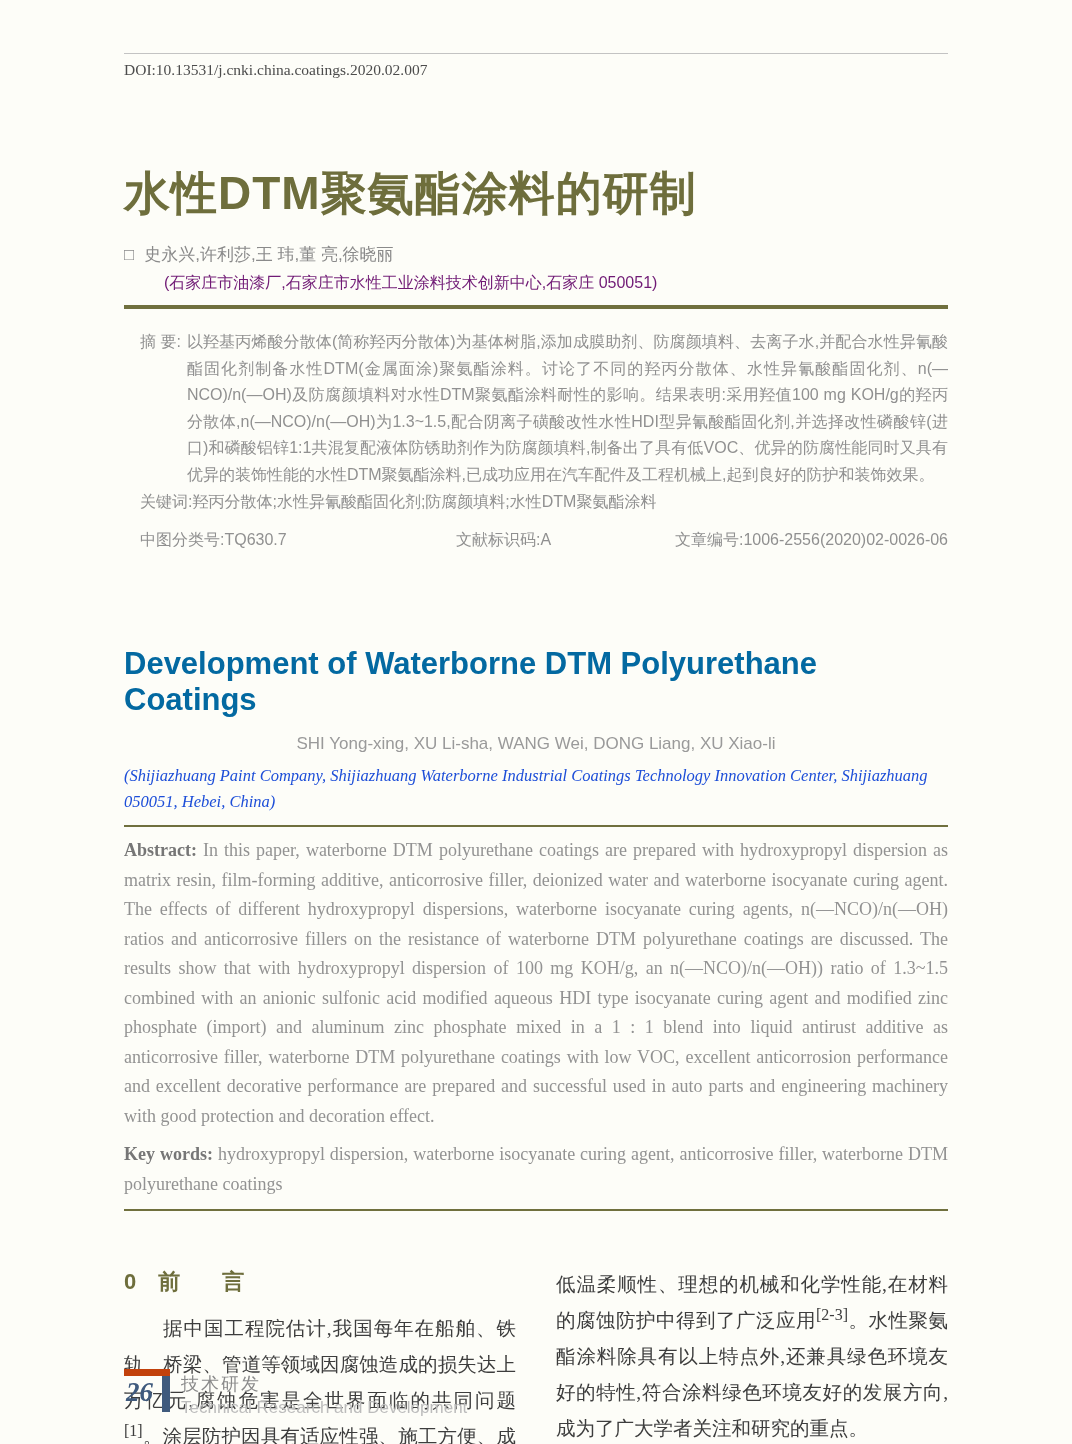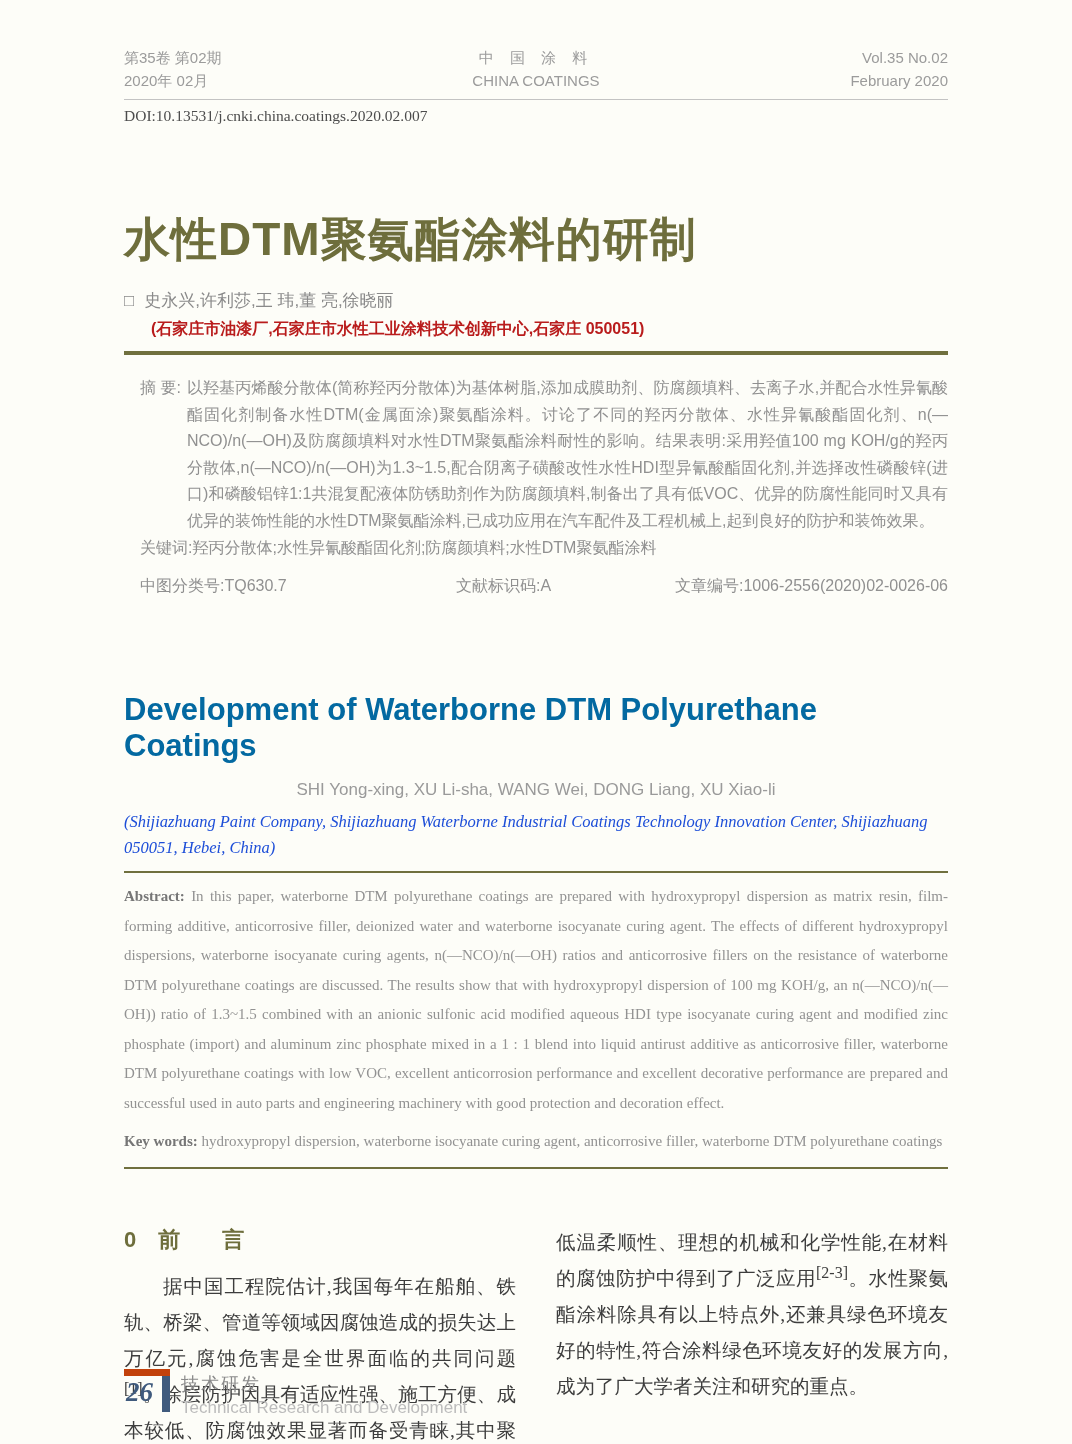--- a/index.html
+++ b/index.html
@@ -18,38 +18,38 @@
   .jh-col.center{text-align:center;}
   .jh-col.right{text-align:right;}
   .jh-cn{letter-spacing:6px;}
   .jh-rule{border-top:1px solid #c3c3c3;margin-top:7px;}
   .doi{font-family:"Liberation Serif", serif;color:#4c4c4c;font-size:15.5px;margin-top:7px;}
 
   
   .cn-title{margin:84px 0 0 0;font-size:46px;font-weight:bold;color:#6e6e3c;letter-spacing:1px;font-family:"Liberation Sans", sans-serif;}
   .cn-authors{margin-top:18px;color:#8a8a8a;font-size:17px;}
   .cn-authors .marker{margin-right:10px;}
-  .cn-affil{margin-top:7px;margin-left:27px;color:#b91c1c;font-size:16px;font-weight:bold;}
+  .cn-affil{margin-top:7px;margin-left:40px;color:#701a75;font-size:16px;}
   .rule-thick{border-top:4px solid #70703e;margin-top:11px;}
 
   
   .cn-abstract{display:flex;margin:20px 0 0 16px;color:#909090;font-size:16px;line-height:26.5px;}
   .ab-label{white-space:nowrap;margin-right:6px;}
   .ab-text{text-align:justify;}
   .cn-keywords{margin:4px 0 0 16px;color:#909090;font-size:16px;}
   .cn-meta{display:flex;margin:17px 0 0 16px;color:#909090;font-size:16px;}
   .cn-meta .m1{width:316px;}
   .cn-meta .m2{flex:1;}
 
   
   .en-title{margin:95px 0 0 0;font-size:31px;font-weight:bold;color:#0369a1;}
   .en-authors{margin-top:16px;font-size:17px;color:#9a9a9a;text-align:center;}
   .en-affil{margin-top:9px;font-style:italic;font-family:"Liberation Serif", serif;color:#1d4ed8;font-size:16.5px;line-height:26px;}
   .rule-thin{border-top:2px solid #70703e;margin-top:10px;}
-  .en-abstract,.en-keywords{margin:9px 0 0 0;font-family:"Liberation Serif", serif;color:#929292;font-size:15px;line-height:29.5px;text-align:justify;}
+  .en-abstract,.en-keywords{margin:9px 0 0 0;font-family:"Liberation Serif", serif;color:#929292;font-size:18px;line-height:29.5px;text-align:justify;}
   .en-abstract b,.en-keywords b{color:#767676;}
 
   
   .columns{display:flex;gap:40px;margin-top:56px;}
   .col{flex:1;min-width:0;}
   .sec-head{color:#6e6e3c;font-size:22px;font-weight:bold;margin:0 0 14px 0;font-family:"Liberation Sans", sans-serif;}
   .sec-head .sec-num{margin-right:22px;}
   .sec-head .sec-title{letter-spacing:18px;}
   .body-p{font-family:"Liberation Serif", serif;color:#3d3d3d;font-size:19.5px;line-height:36px;text-align:justify;margin:0;}
   .body-p.indent{text-indent:2em;}
@@ -62,34 +62,20 @@
   .pbar{width:8px;background:#3f5a7d;}
   .pcol{margin-left:11px;padding-top:3px;}
   .pcol-cn{font-size:18px;color:#8a8a8a;letter-spacing:2px;}
   .pcol-en{font-size:17px;color:#bcbcbc;margin-top:2px;}
 </style>
 </head>
 <body>
 
 <div class="page">
 
-  <header class="jheader">
-    <div class="jh-col left">
-      <div>第35卷 第02期</div>
-      <div>2020年 02月</div>
-    </div>
-    <div class="jh-col center">
-      <div class="jh-cn">中 国 涂 料</div>
-      <div>CHINA COATINGS</div>
-    </div>
-    <div class="jh-col right">
-      <div>Vol.35 No.02</div>
-      <div>February 2020</div>
-    </div>
-  </header>
   <div class="jh-rule"></div>
   <div class="doi">DOI:10.13531/j.cnki.china.coatings.2020.02.007</div>
 
   <h1 class="cn-title">水性DTM聚氨酯涂料的研制</h1>
   <div class="cn-authors">
     <span class="marker">□</span><span>史永兴,许利莎,王  玮,董  亮,徐晓丽</span>
   </div>
   <div class="cn-affil">(石家庄市油漆厂,石家庄市水性工业涂料技术创新中心,石家庄  050051)</div>
   <div class="rule-thick"></div>
 

